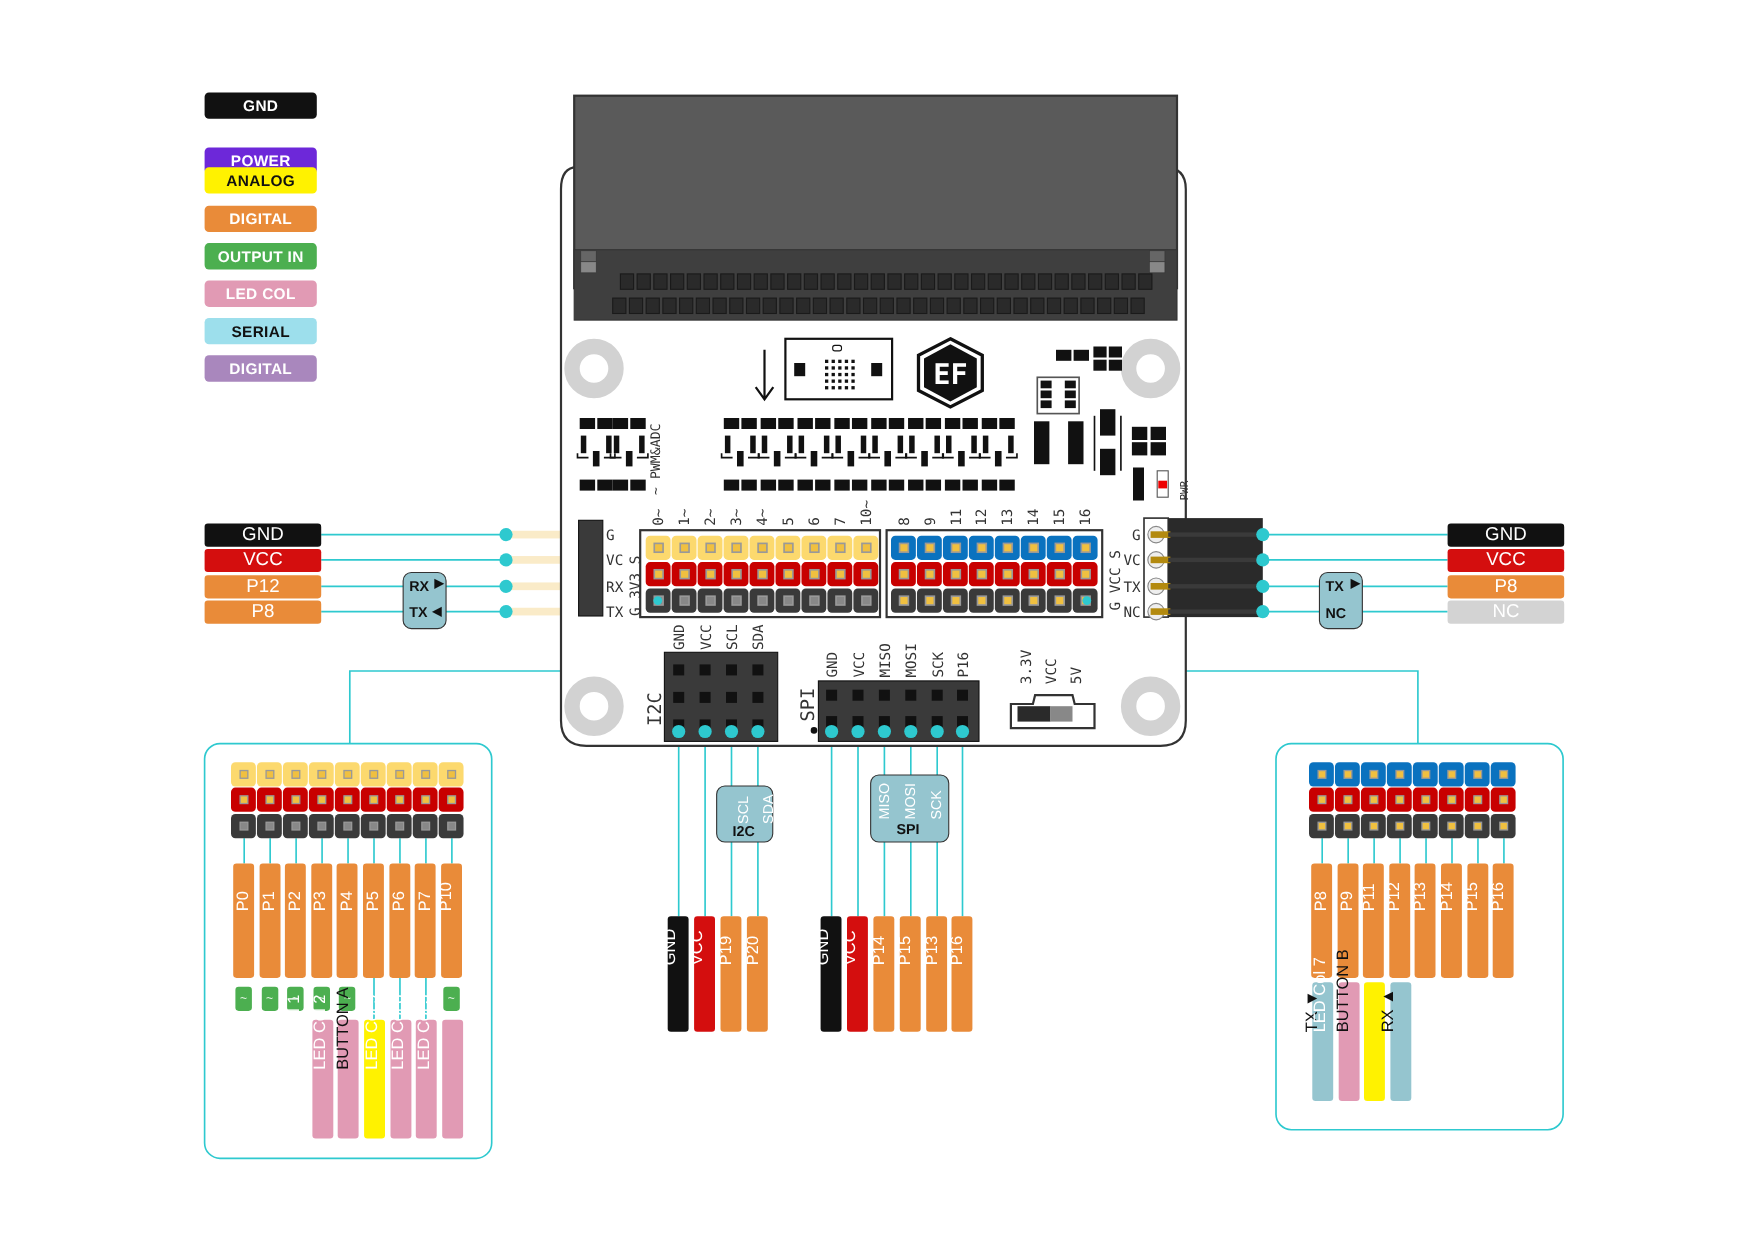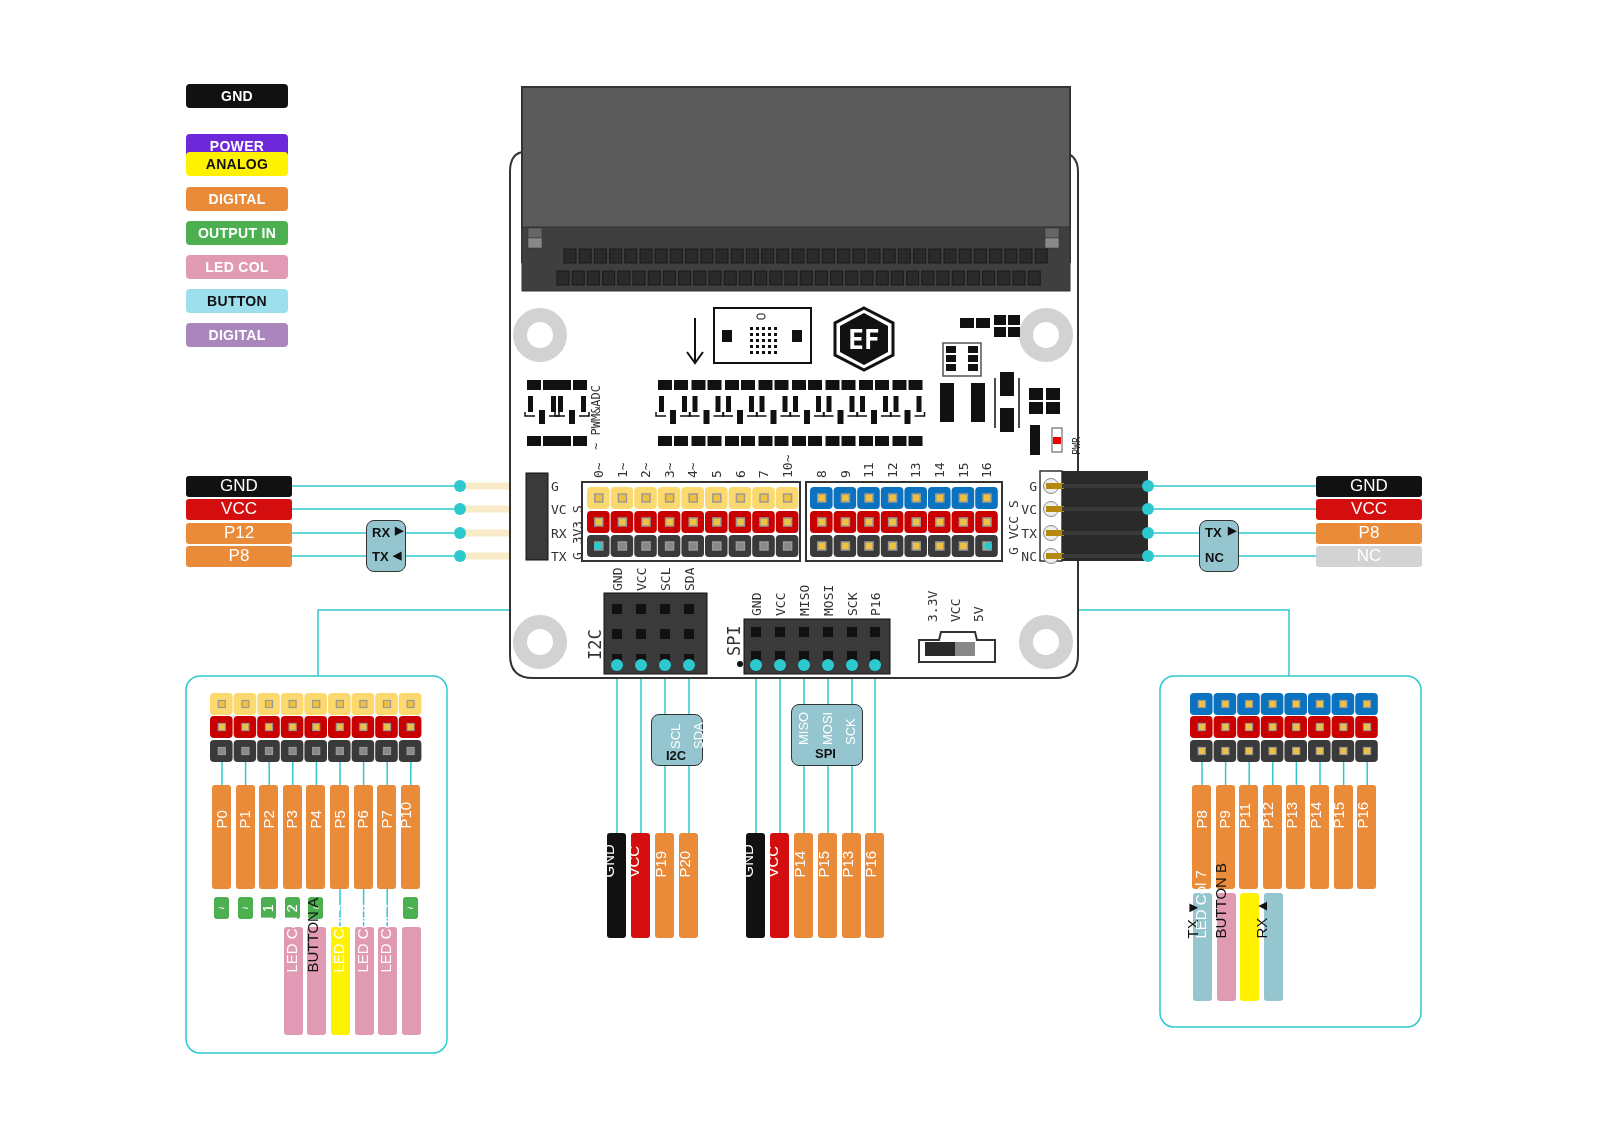--- a/index.html
+++ b/index.html
@@ -669,21 +669,21 @@
       </g>
   </svg>
 
   <div id="legend">
       <div class="legend-item" style="top: 84px; background: rgb(17, 17, 17); color: rgb(255, 255, 255);">GND</div>
       <div class="legend-item" style="top: 134px; background: #6d28d9; color: rgb(255, 255, 255); text-align: right;">POWER</div>
       <div class="legend-item" style="top: 152.4px; background: rgb(255, 242, 0); color: rgb(17, 17, 17);">ANALOG</div>
       <div class="legend-item" style="top: 186.6px; background: rgb(233, 139, 57); color: rgb(255, 255, 255);">DIGITAL</div>
       <div class="legend-item" style="top: 220.8px; background: rgb(76, 175, 80); color: rgb(255, 255, 255);">OUTPUT IN</div>
       <div class="legend-item" style="top: 255px; background: rgb(225, 154, 180); color: rgb(255, 255, 255);">LED COL</div>
-      <div class="legend-item" style="top: 289.2px; background: rgb(157, 223, 236); color: rgb(17, 17, 17);">BUTTON</div>
+      <div class="legend-item" style="top: 289.2px; background: rgb(157, 223, 236); color: rgb(17, 17, 17);">SERIAL</div>
       <div class="legend-item" style="top: 323.4px; background: rgb(169, 135, 189); color: rgb(255, 255, 255);">DIGITAL</div>
     </div>
 
   <div id="tags">
       <div class="tag" style="left: 186px; top: 475.5px; width: 106px; background: rgb(17, 17, 17);">GND</div>
       <div class="tag" style="left: 186px; top: 498.5px; width: 106px; background: rgb(212, 14, 14);">VCC</div>
       <div class="tag" style="left: 186px; top: 522.5px; width: 106px; background: rgb(233, 139, 57);">P12</div>
       <div class="tag" style="left: 186px; top: 545.5px; width: 106px; background: rgb(233, 139, 57);">P8</div>
       <div class="tag" style="left: 1316px; top: 475.5px; width: 106px; background: rgb(17, 17, 17);">GND</div>
       <div class="tag" style="left: 1316px; top: 498.5px; width: 106px; background: rgb(212, 14, 14);">VCC</div>

